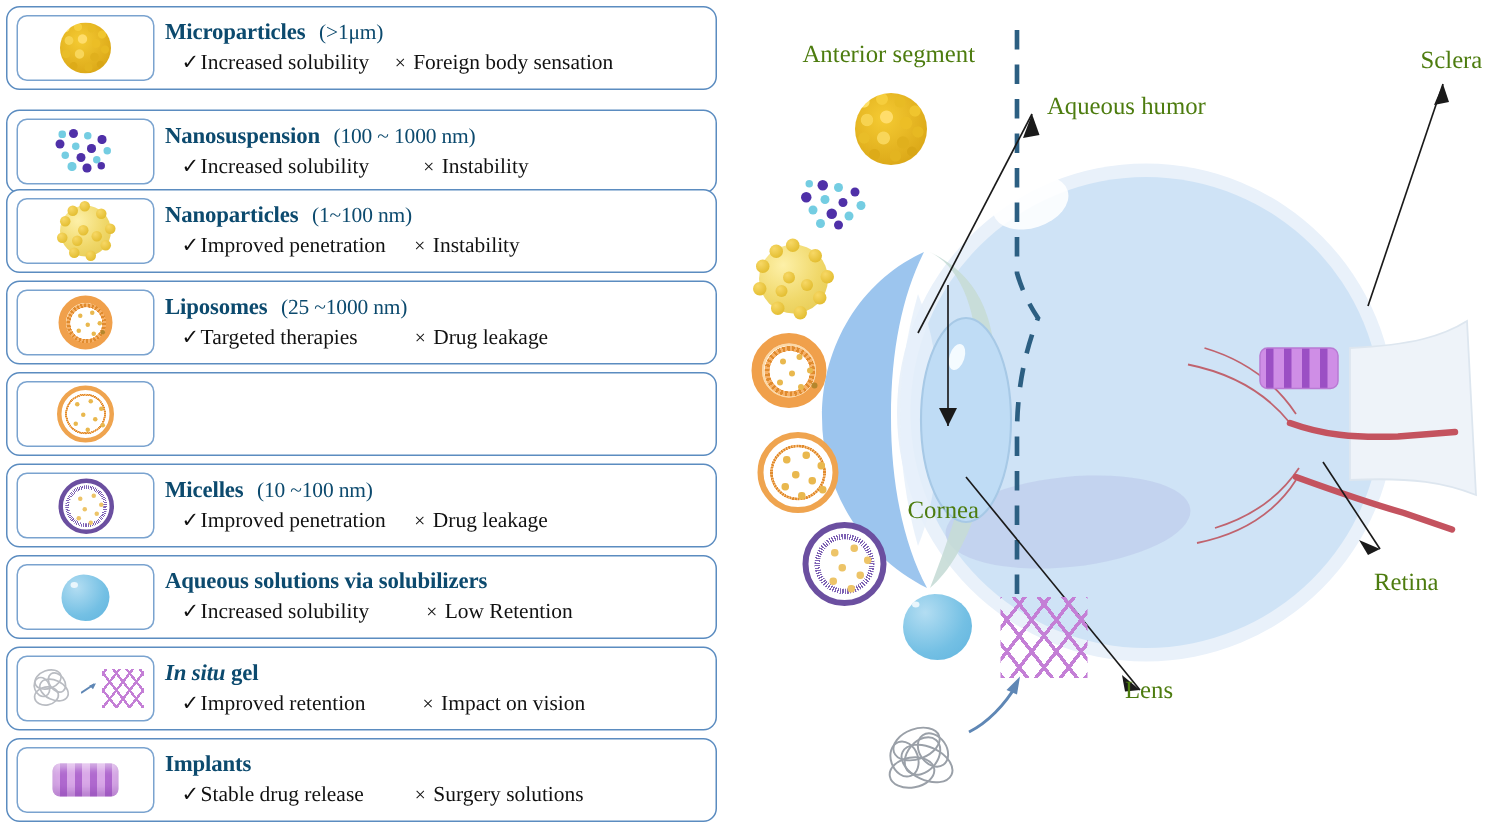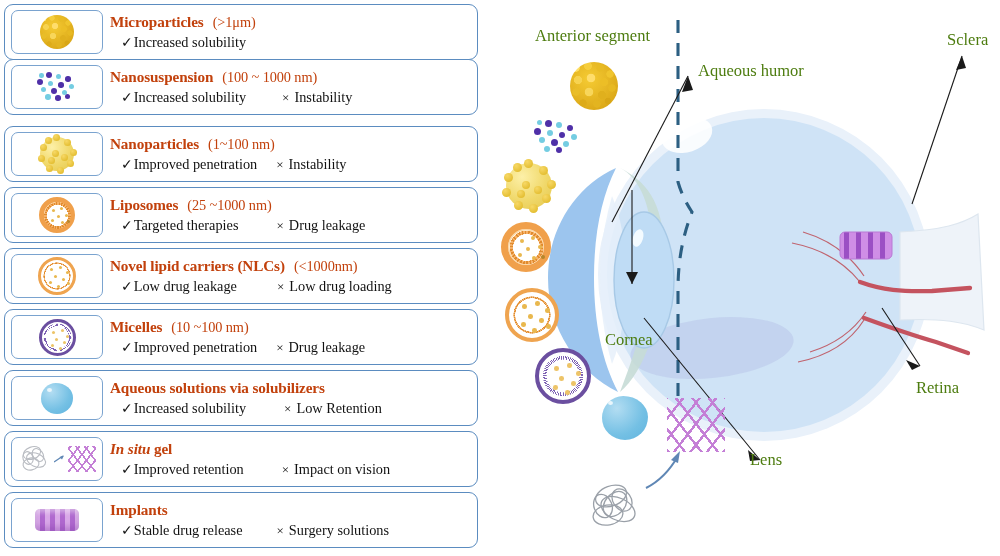--- a/index.html
+++ b/index.html
@@ -27,21 +27,21 @@
     margin-left: 6px;
     border: 1.2px solid #7aa3cf;
     border-radius: 7px;
     background: #fff;
     flex: 0 0 auto;
     display: flex; align-items: center; justify-content: center;
     position: relative; overflow: hidden;
   }
   .row-text { margin-left: 7px; flex: 1 1 auto; }
   .row-title {
-    font-size: 15.2px; font-weight: bold; color: #c2410c;
+    font-size: 15.2px; font-weight: bold; color: #0c4a6e;
     line-height: 1.05; white-space: nowrap;
     letter-spacing: -0.1px;
   }
   .row-title .size-note { font-weight: normal; font-size: 14.3px; padding-left: 9px; }
   .row-title .ital { font-style: italic; }
   .row-sub {
     font-size: 14.3px; color: #111; line-height: 1.05;
     margin-top: 5px; padding-left: 11px; white-space: nowrap;
     display: flex; align-items: baseline;
   }
@@ -166,25 +166,26 @@
     <div class="dds-row" style="top:4px">
       <div class="icon-box">
         <div class="sphere-micro"></div>
       </div>
       <div class="row-text">
         <div class="row-title">
           <span>Microparticles</span><span class="size-note">(&gt;1μm)</span>
         </div>
         <div class="row-sub">
           <span class="pro"><span class="mk">✓</span><span>Increased  solubility</span></span>
-        </div>
-      </div>
-    </div>
-
-    <div class="dds-row" style="top:59px">
+          <span class="con" style="padding-left:17px"><span class="mk">×</span><span>Foreign body sensation</span></span>
+        </div>
+      </div>
+    </div>
+
+    <div class="dds-row" style="top:73px">
       <div class="icon-box">
         <div class="nanosusp">
           <i style="left:14px;top:2px;width:6px;height:6px;background:#4f30a8"></i>
           <i style="left:24px;top:4px;width:5px;height:5px;background:#74cde2"></i>
           <i style="left:33px;top:6px;width:5.5px;height:5.5px;background:#4f30a8"></i>
           <i style="left:5px;top:9px;width:6px;height:6px;background:#4f30a8"></i>
           <i style="left:16px;top:11px;width:5px;height:5px;background:#74cde2"></i>
           <i style="left:26px;top:12px;width:5.5px;height:5.5px;background:#4f30a8"></i>
           <i style="left:37px;top:14px;width:5px;height:5px;background:#74cde2"></i>
           <i style="left:9px;top:17px;width:5px;height:5px;background:#74cde2"></i>
@@ -262,29 +263,20 @@
       <div class="icon-box">
         <div class="nlc">
           <i style="left:9px;top:8px"></i>
             <i style="left:18px;top:6px"></i>
           <i style="left:25px;top:11px"></i>
             <i style="left:13px;top:15px"></i>
           <i style="left:21px;top:18px"></i>
             <i style="left:8px;top:21px"></i>
           <i style="left:16px;top:25px"></i>
             <i style="left:26px;top:22px"></i>
-        </div>
-      </div>
-      <div class="row-text">
-        <div class="row-title">
-          <span>Novel lipid carriers (NLCs)</span><span class="size-note">(&lt;1000nm)</span>
-        </div>
-        <div class="row-sub">
-          <span class="pro"><span class="mk">✓</span><span>Low drug leakage</span></span>
-          <span class="con" style="padding-left:40px"><span class="mk">×</span><span>Low drug loading</span></span>
         </div>
       </div>
     </div>
 
     <div class="dds-row" style="top:309px">
       <div class="icon-box">
         <div class="micelle">
           <i style="left:10px;top:9px"></i>
             <i style="left:19px;top:7px"></i>
           <i style="left:24px;top:13px"></i>

